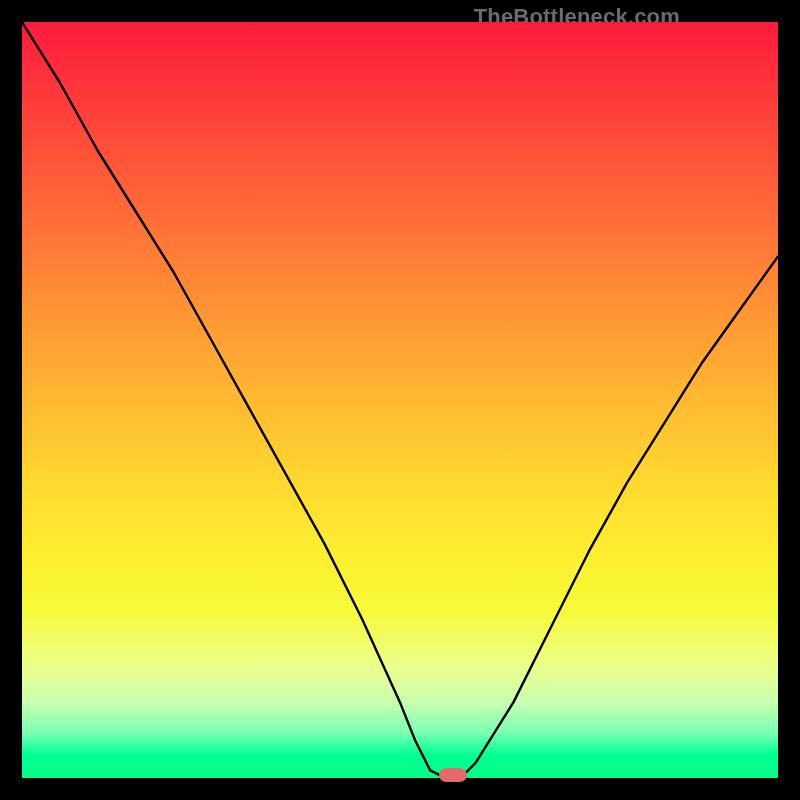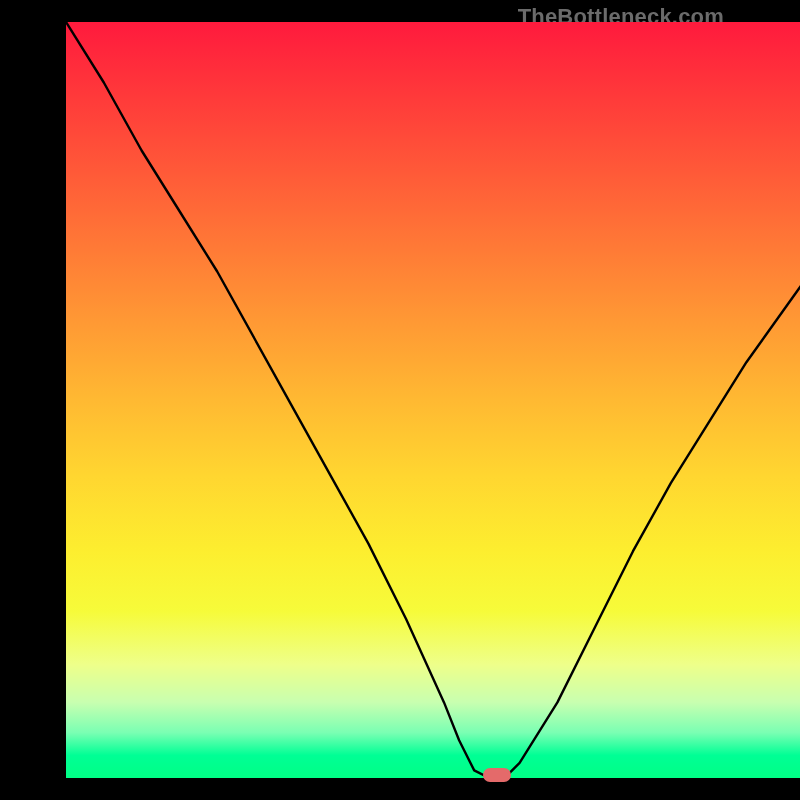--- a/index.html
+++ b/index.html
@@ -8,21 +8,20 @@
     width: 800px;
     height: 800px;
     background: #000;
     font-family: Arial, Helvetica, sans-serif;
     overflow: hidden;
   }
   .wrap {
     position: relative;
     width: 688px;
     height: 800px;
-    margin-left: 44px;
   }
   .plot {
     position: absolute;
     left: 22px;
     top: 22px;
     width: 756px;
     height: 756px;
     background: linear-gradient(to bottom,
       #ff1a3d 0%,
       #ff3a3a 10%,

